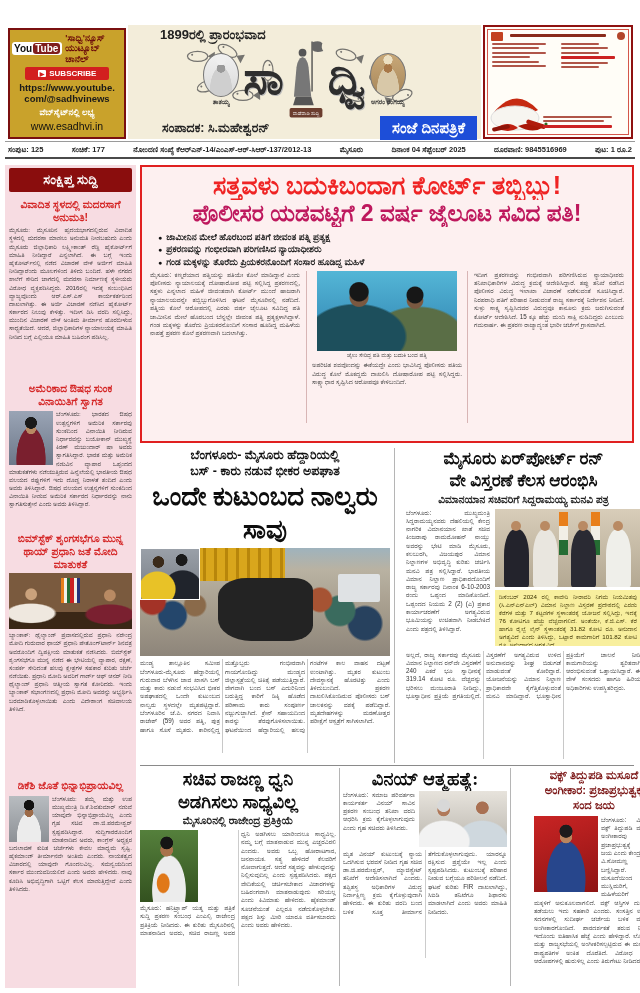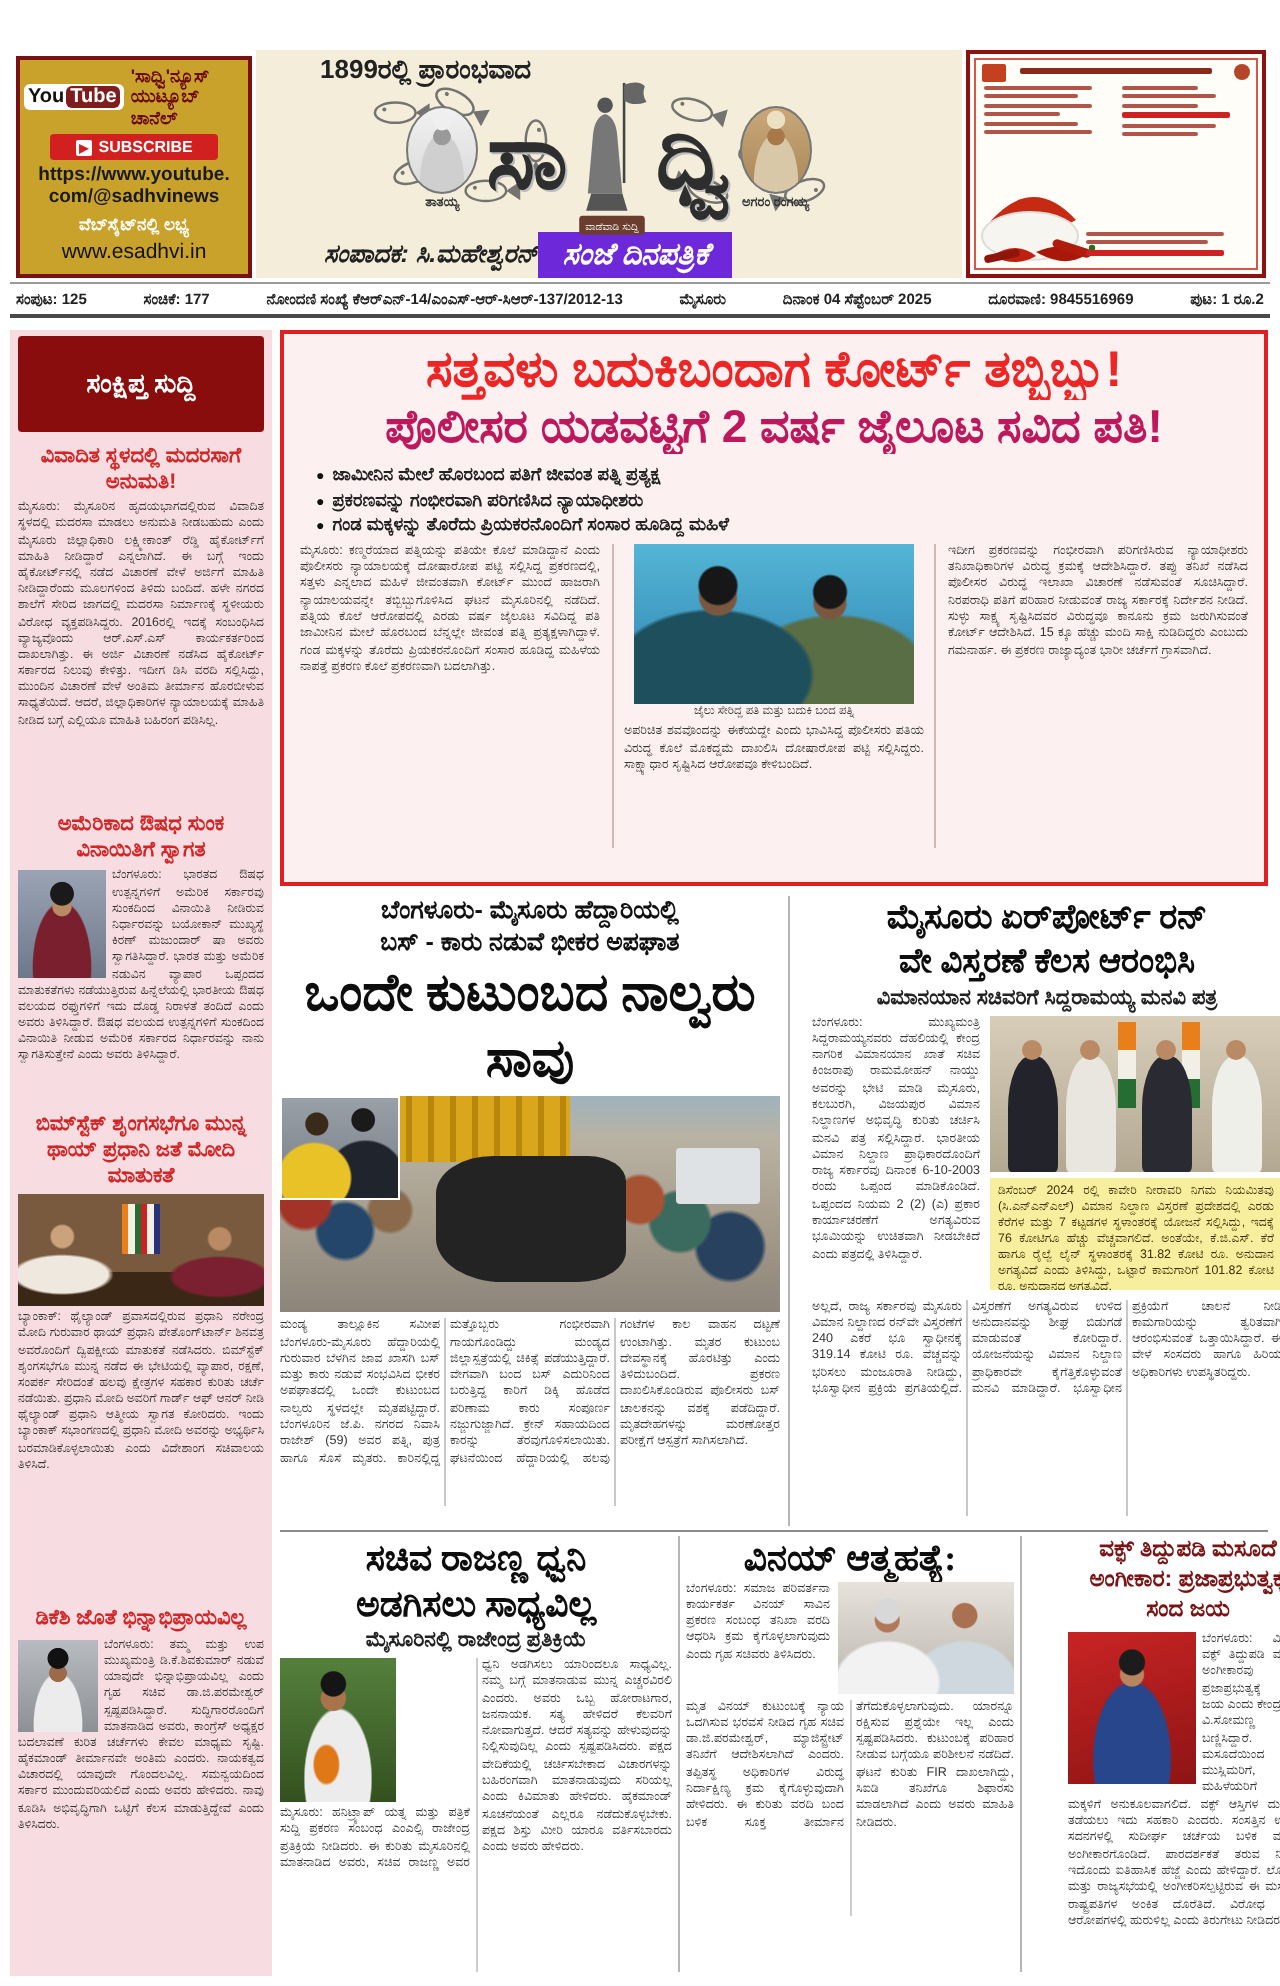--- a/index.html
+++ b/index.html
@@ -35,44 +35,44 @@
      radial-gradient(circle at 50% 16%, #efefef 11%, transparent 12%),
      radial-gradient(circle at 50% 34%, #9a9a9a 13%, transparent 14%),
      radial-gradient(ellipse at 50% 88%, #cfcfcf 45%, transparent 47%),
      linear-gradient(#f1f1f1,#d9d9d9);}
   .oval.sepia{background:
      radial-gradient(circle at 50% 14%, #ece0c2 11%, transparent 12%),
      radial-gradient(circle at 50% 34%, #a87848 13%, transparent 14%),
      radial-gradient(ellipse at 50% 88%, #d8c8a8 45%, transparent 47%),
      linear-gradient(#c8a878,#a8875a);}
   .plabel{font-size:6.5px;font-weight:bold;color:#333;margin-top:1px;text-align:center;line-height:1.1;}
-  .mast-bottom{display:flex;align-items:center;margin-top:1px;font-style:italic;}
+  .mast-bottom{display:flex;justify-content:space-between;align-items:center;margin-top:1px;}
   .mast-editor{font-weight:bold;font-size:12.5px;color:#222;margin-left:30px;}
-  .evening-badge{background:#6d28d9;color:#fff;font-weight:bold;font-size:15px;padding:3px 12px;}
+  .evening-badge{background:#1d4ed8;color:#fff;font-weight:bold;font-size:15px;padding:3px 12px;}
 
   .ad-box{left:483px;top:25px;width:150px;height:114px;border:2px solid #8e1111;background:#fffdf7;box-sizing:border-box;padding:2px;}
   .ad-inner{border:1px solid #d4564a;height:100%;box-sizing:border-box;position:relative;padding:3px 4px;}
   .ad-logo{position:absolute;left:3px;top:2px;width:12px;height:9px;background:#c3411f;border-radius:1px;}
   .ad-badge{position:absolute;right:3px;top:2px;width:8px;height:8px;border-radius:50%;background:#b3452a;}
   .ad-title{margin:1px auto 3px;width:72%;height:3px;background:#8a2a1a;border-radius:1px;}
   .ad-cols{display:flex;gap:6px;}
   .ad-col{flex:1;}
   .adline{height:2px;background:#b05548;border-radius:1px;margin:2.5px 0;}
   .adline.w60{width:60%;} .adline.w75{width:75%;} .adline.w85{width:85%;} .adline.red{background:#c22;height:3px;}
   .chili-svg{position:absolute;left:0px;bottom:0px;}
   .ad-foot{position:absolute;right:4px;bottom:4px;width:58%;}
 
   
   .info-bar{left:5px;top:141px;width:630px;height:18px;border-top:1px solid #9a9a9a;border-bottom:2px solid #4a4a4a;
             display:flex;justify-content:space-between;align-items:center;font-size:7.5px;font-weight:bold;
             box-sizing:border-box;padding:0 3px;color:#222;}
 
   
   .sidebar{left:5px;top:165px;width:131px;height:823px;background:#f7dce2;box-sizing:border-box;padding:3px 4px;overflow:hidden;}
-  .sb-header{background:#8a0d0d;color:#fff;font-weight:bold;font-size:13px;text-align:center;padding:16px 0;border-radius:2px;}
+  .sb-header{background:#8a0d0d;color:#fff;font-weight:bold;font-size:13px;text-align:center;padding:4px 0;border-radius:2px;}
   .sb-head{color:#d42525;font-weight:bold;font-size:10.5px;text-align:center;line-height:1.2;margin:6px 0 3px;}
   .sb-body{font-size:6.2px;line-height:1.32;text-align:justify;color:#333;overflow:hidden;}
   .sb-photo{float:left;margin:1px 3px 1px 0;}
   .woman-photo{width:44px;height:54px;background:
      radial-gradient(circle at 50% 22%, #1a1a1a 12%, transparent 13%),
      radial-gradient(circle at 50% 34%, #b98a63 11%, transparent 12%),
      radial-gradient(ellipse at 50% 90%, #7a1f2e 46%, transparent 48%),
      linear-gradient(#9aa4b5,#6d7889);}
   .modithai-photo{width:123px;height:56px;margin:2px 0;position:relative;background:
      radial-gradient(circle at 18% 38%, #caa27c 5%, transparent 6%),

